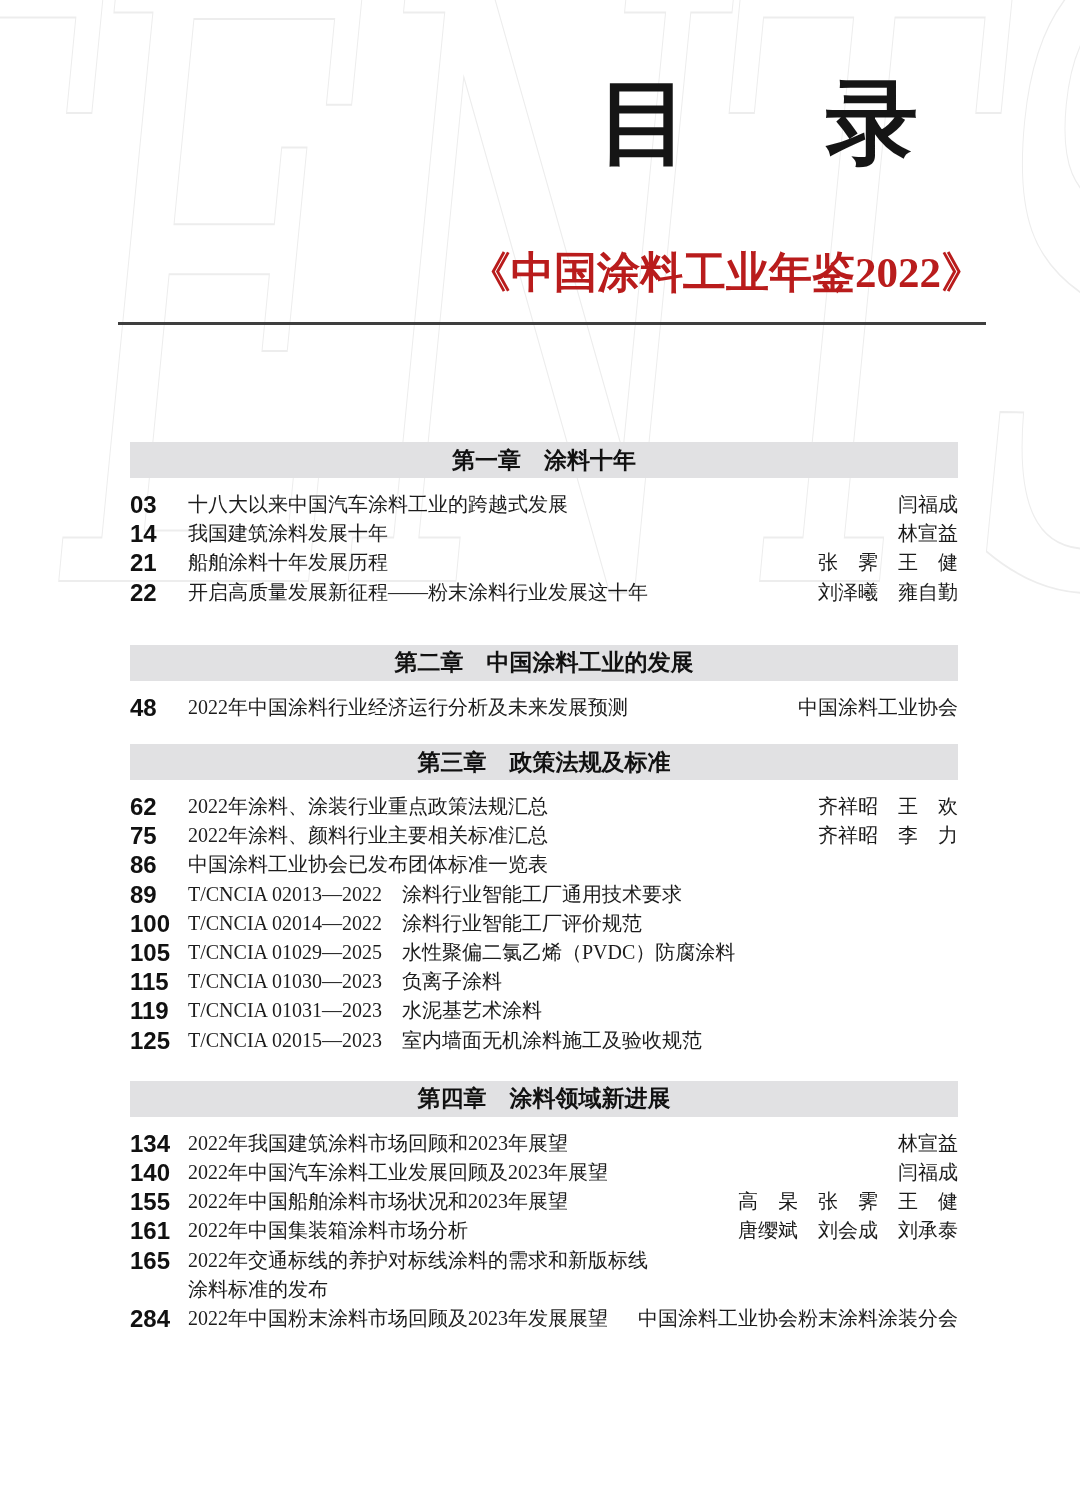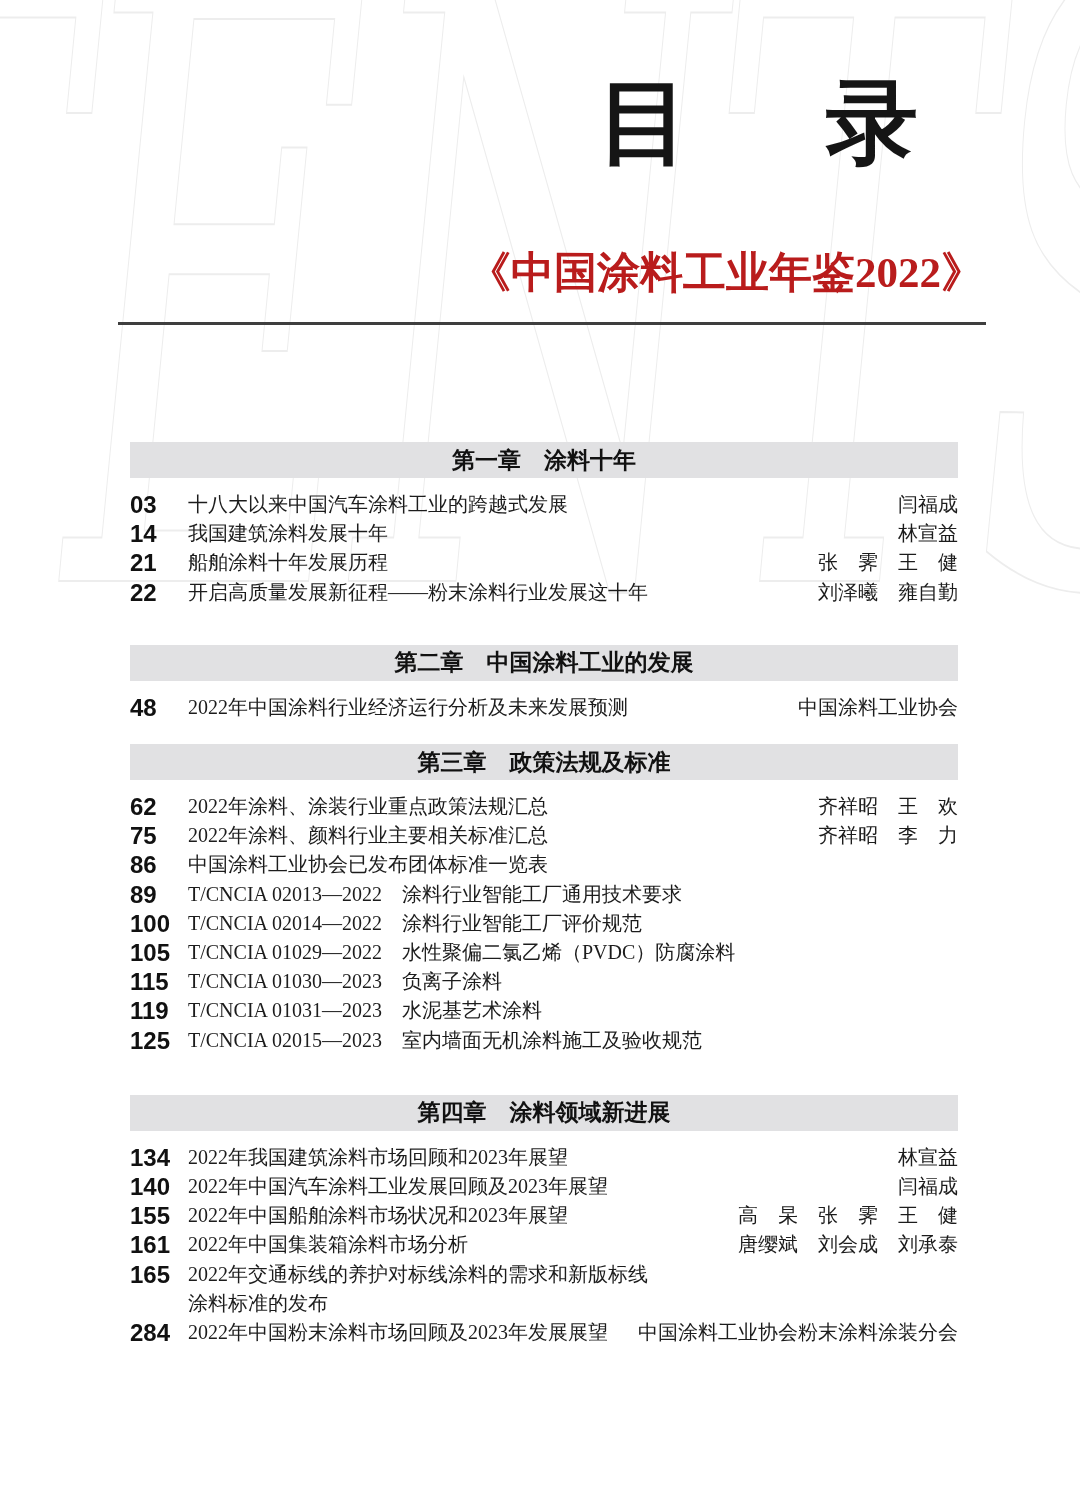--- a/index.html
+++ b/index.html
@@ -58,21 +58,21 @@
   }
   .toc{
     position:absolute;
     top:442px;left:130px;
     width:828px;
   }
   .section{margin:0;}
   .section + .section{margin-top:34px;}
   .section:nth-child(2){margin-top:38px;}
   .section:nth-child(3){margin-top:22px;}
-  .section:nth-child(4){margin-top:40px;}
+  .section:nth-child(4){margin-top:26px;}
   .chapter-bar{
     height:36px;
     background:#e1e1e3;
     display:flex;
     align-items:center;
     justify-content:center;
     font-family:"Liberation Sans", sans-serif;
     font-weight:700;
     font-size:23px;
     color:#111;
@@ -171,21 +171,21 @@
             <span class="title">T/CNCIA 02013—2022　涂料行业智能工厂通用技术要求</span>
             <span class="authors"></span>
           </div>
           <div class="row">
             <span class="pagenum">100</span>
             <span class="title">T/CNCIA 02014—2022　涂料行业智能工厂评价规范</span>
             <span class="authors"></span>
           </div>
           <div class="row">
             <span class="pagenum">105</span>
-            <span class="title">T/CNCIA 01029—2022　水性聚偏二氯乙烯（PVDC）防腐涂料</span>
+            <span class="title">T/CNCIA 01029—2025　水性聚偏二氯乙烯（PVDC）防腐涂料</span>
             <span class="authors"></span>
           </div>
           <div class="row">
             <span class="pagenum">115</span>
             <span class="title">T/CNCIA 01030—2023　负离子涂料</span>
             <span class="authors"></span>
           </div>
           <div class="row">
             <span class="pagenum">119</span>
             <span class="title">T/CNCIA 01031—2023　水泥基艺术涂料</span>

